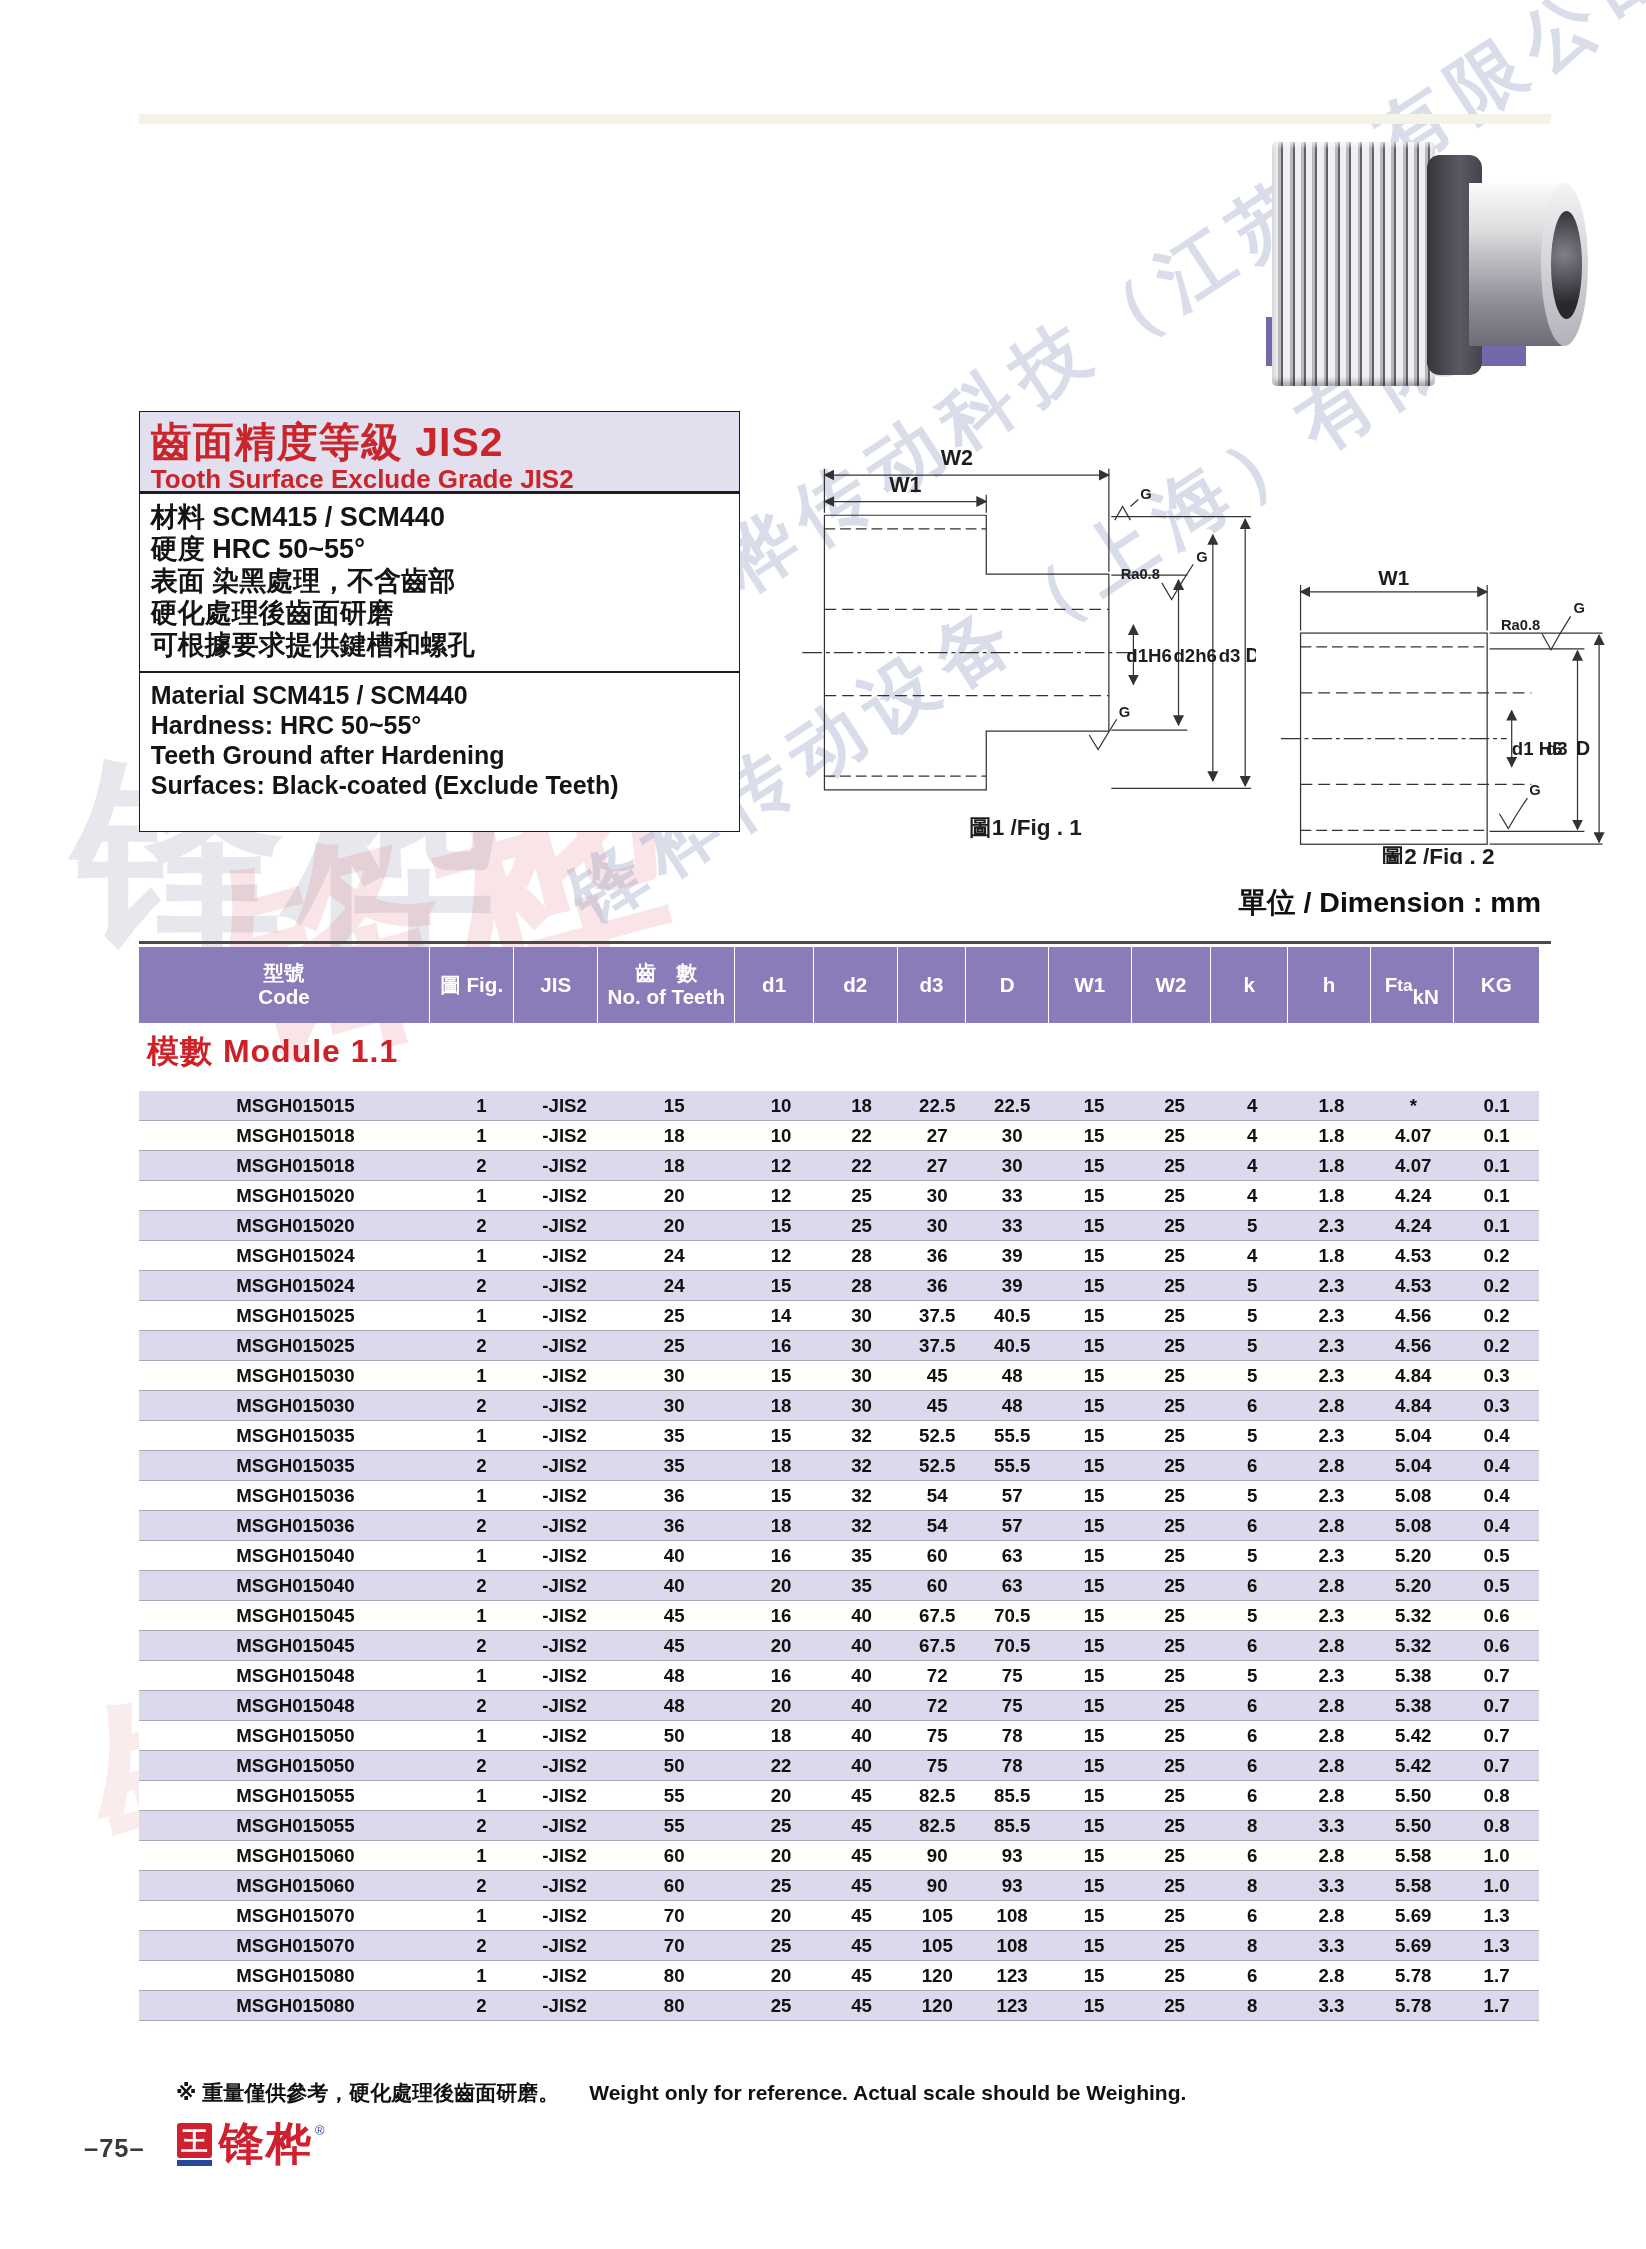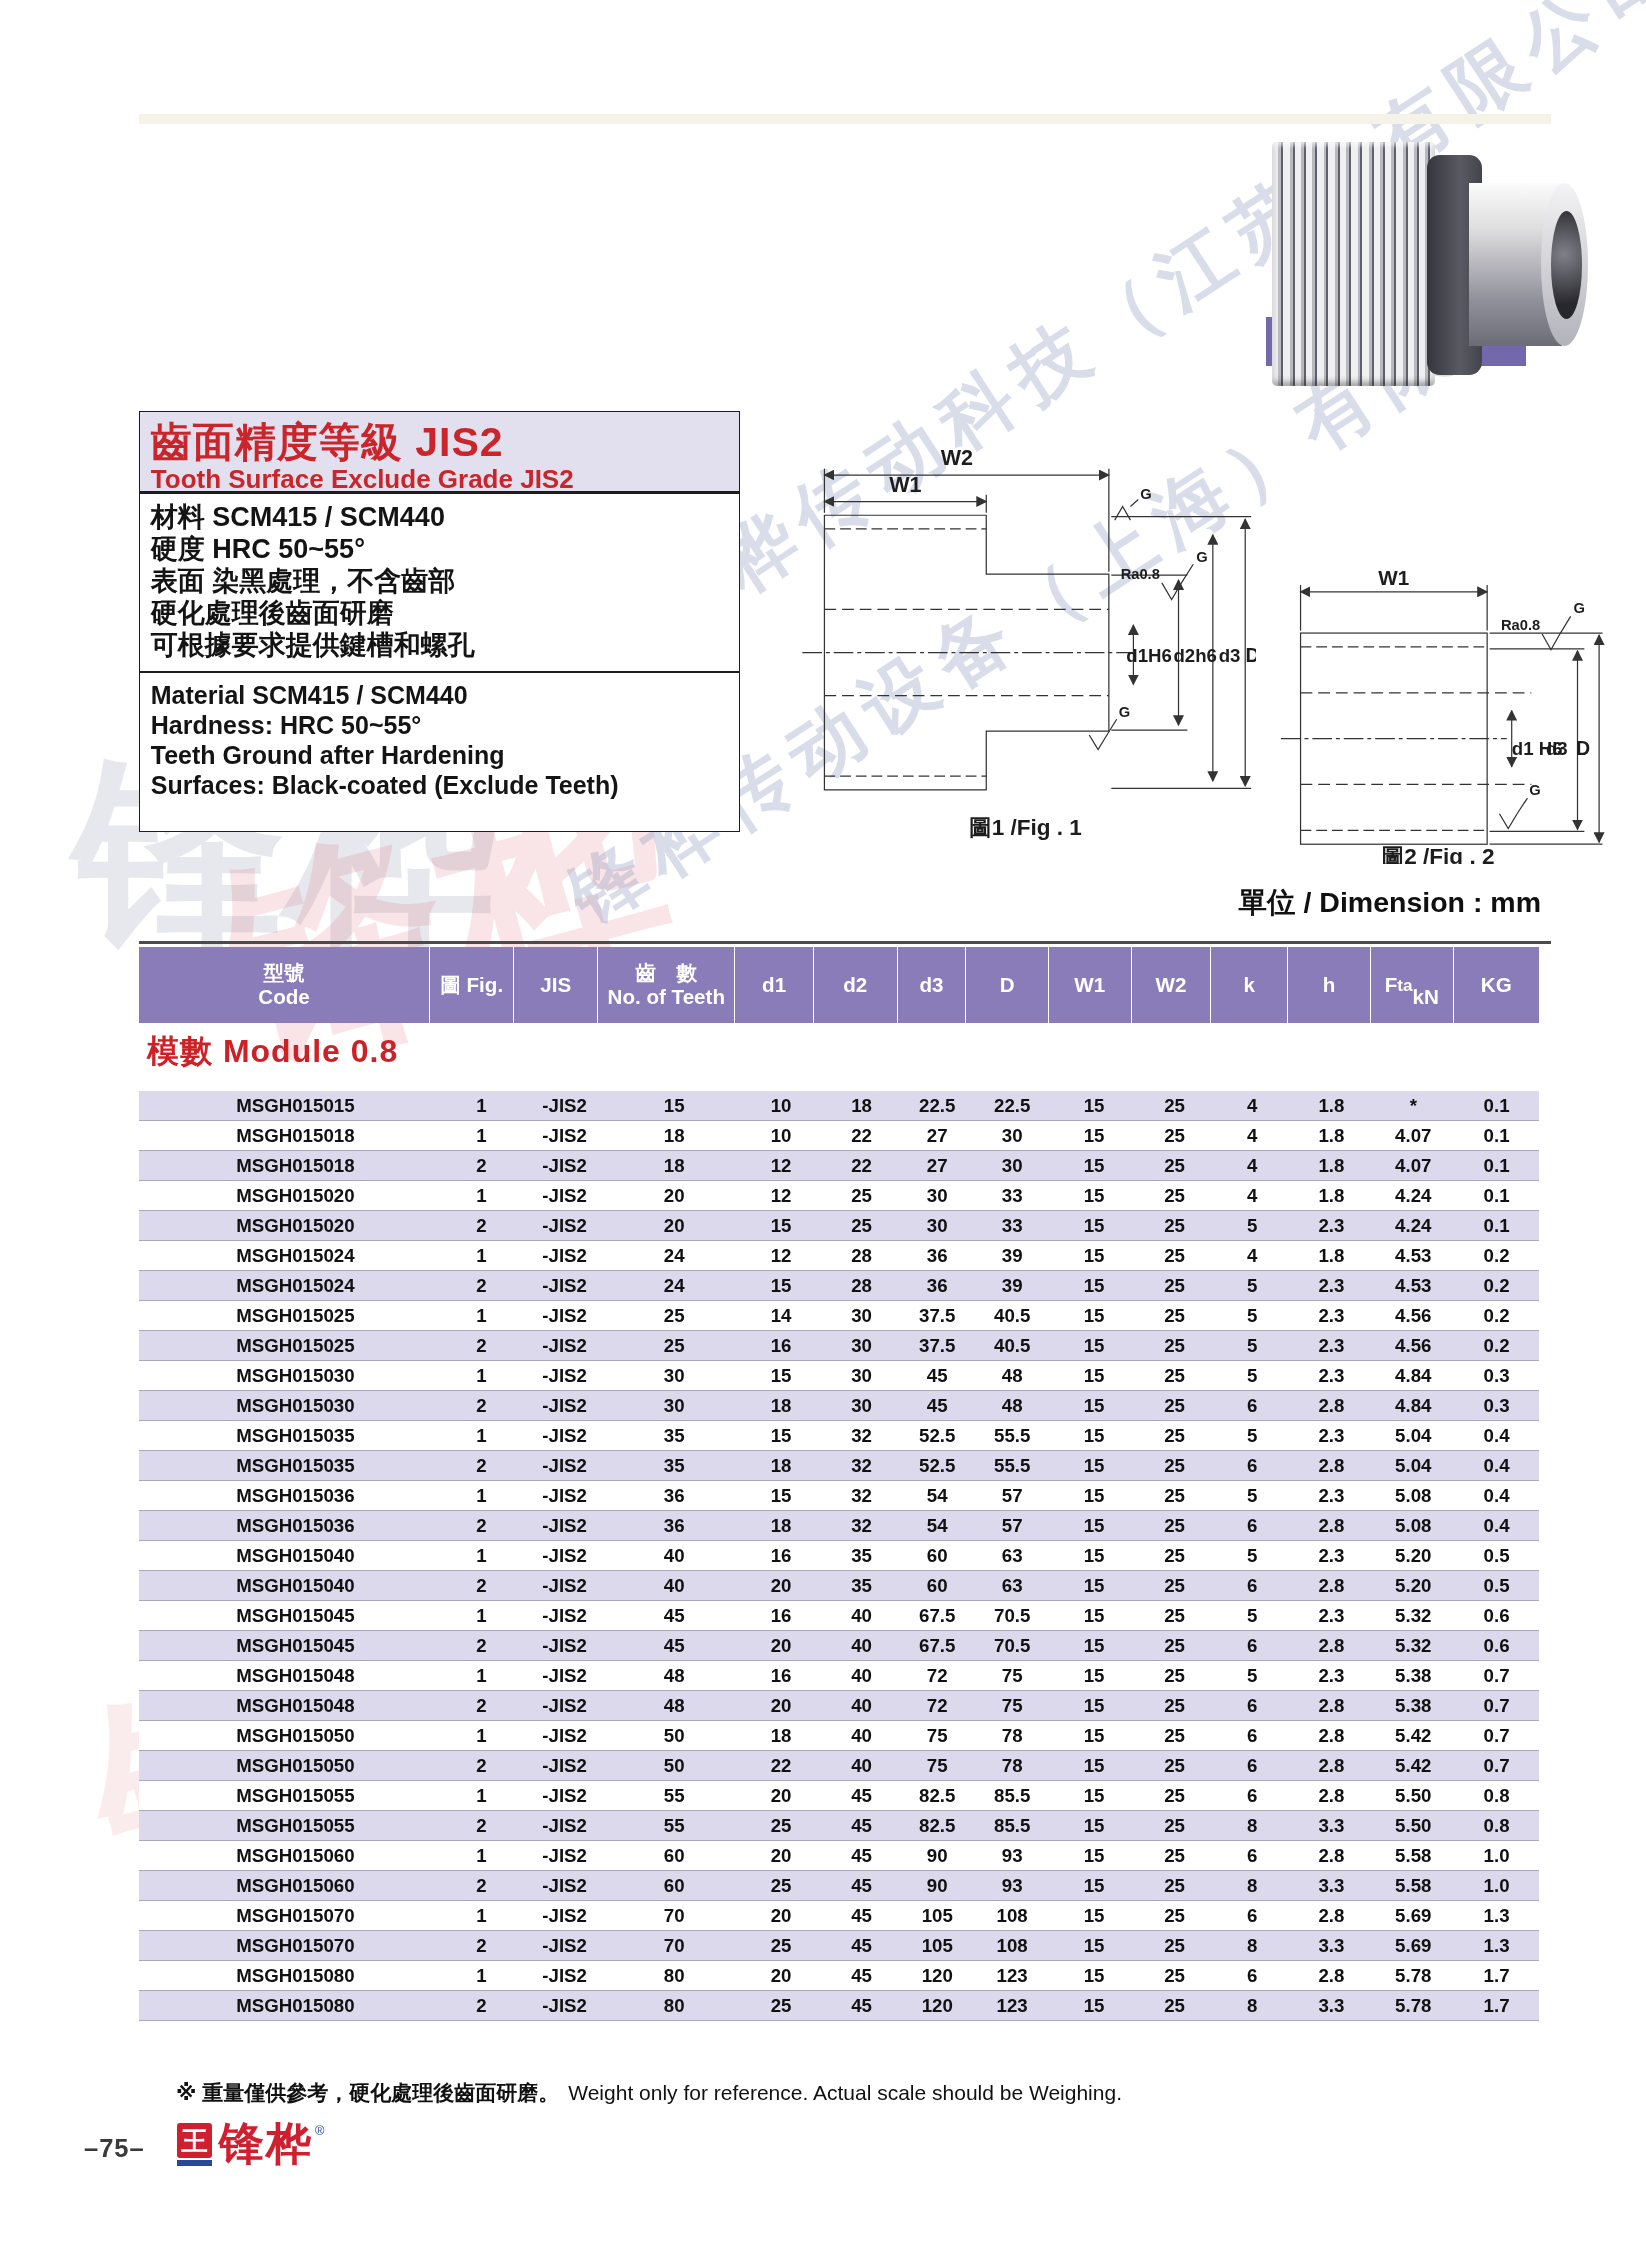--- a/index.html
+++ b/index.html
@@ -51,21 +51,21 @@
   .tbody{left:139px;top:1091px;width:1400px;}
   .trow{display:flex;height:29px;border-bottom:1.5px solid #a9a9ba;padding-left:12px;}
   .trow.odd{background:#dcd9ec;}
   .trow.even{background:#ffffff;}
   .td{box-sizing:border-box;display:flex;align-items:center;justify-content:center;
       font-size:18.7px;font-weight:bold;color:#111;}
 
   
   .footnote{left:176px;top:2079px;font-size:21px;color:#111;}
   .footnote .zh{font-weight:bold;}
-  .footnote .en{font-weight:normal;margin-left:9px;}
+  .footnote .en{font-weight:bold;margin-left:30px;}
   .pageno{left:84px;top:2134px;font-size:25.5px;color:#3a3a3a;font-weight:bold;letter-spacing:1px;}
   .brand{left:177px;top:2123px;display:flex;align-items:flex-start;}
   .brand .mark{width:35px;height:35px;background:#cf2030;color:#ffffff;font-size:26.5px;font-weight:bold;
       display:flex;align-items:center;justify-content:center;border-radius:2.9px;}
   .brand .bar{position:absolute;left:0;top:37px;width:35px;height:6.4px;background:#27489b;}
   .brand .name{font-size:45px;font-weight:bold;color:#cf2030;line-height:42px;margin-left:6.9px;letter-spacing:2px;}
   .brand .reg{font-size:12.8px;color:#27489b;margin-left:2px;}
 
   
   .wm{pointer-events:none;white-space:nowrap;font-weight:bold;}
@@ -221,21 +221,21 @@
       <div class="th" style="width: 6%;">d2</div>
       <div class="th" style="width: 4.9%;">d3</div>
       <div class="th" style="width: 5.9%;">D</div>
       <div class="th" style="width: 5.9%;">W1</div>
       <div class="th" style="width: 5.7%;">W2</div>
       <div class="th" style="width: 5.5%;">k</div>
       <div class="th" style="width: 5.9%;">h</div>
       <div class="th" style="width: 5.9%;">F<sub>ta</sub><br>kN</div>
       <div class="th" style="width: 6.1%;">KG</div>
     </div>
-  <div class="abs module-label">模數 Module  0.8</div>
+  <div class="abs module-label">模數 Module  1.1</div>
   <div class="abs tbody">
       <div class="trow odd">
         <div class="td" style="width: 20.8%;">MSGH015015</div>
         <div class="td" style="width: 6%;">1</div>
         <div class="td" style="width: 6%;">-JIS2</div>
         <div class="td" style="width: 9.8%;">15</div>
         <div class="td" style="width: 5.6%;">10</div>
         <div class="td" style="width: 6%;">18</div>
         <div class="td" style="width: 4.9%;">22.5</div>
         <div class="td" style="width: 5.9%;">22.5</div>

